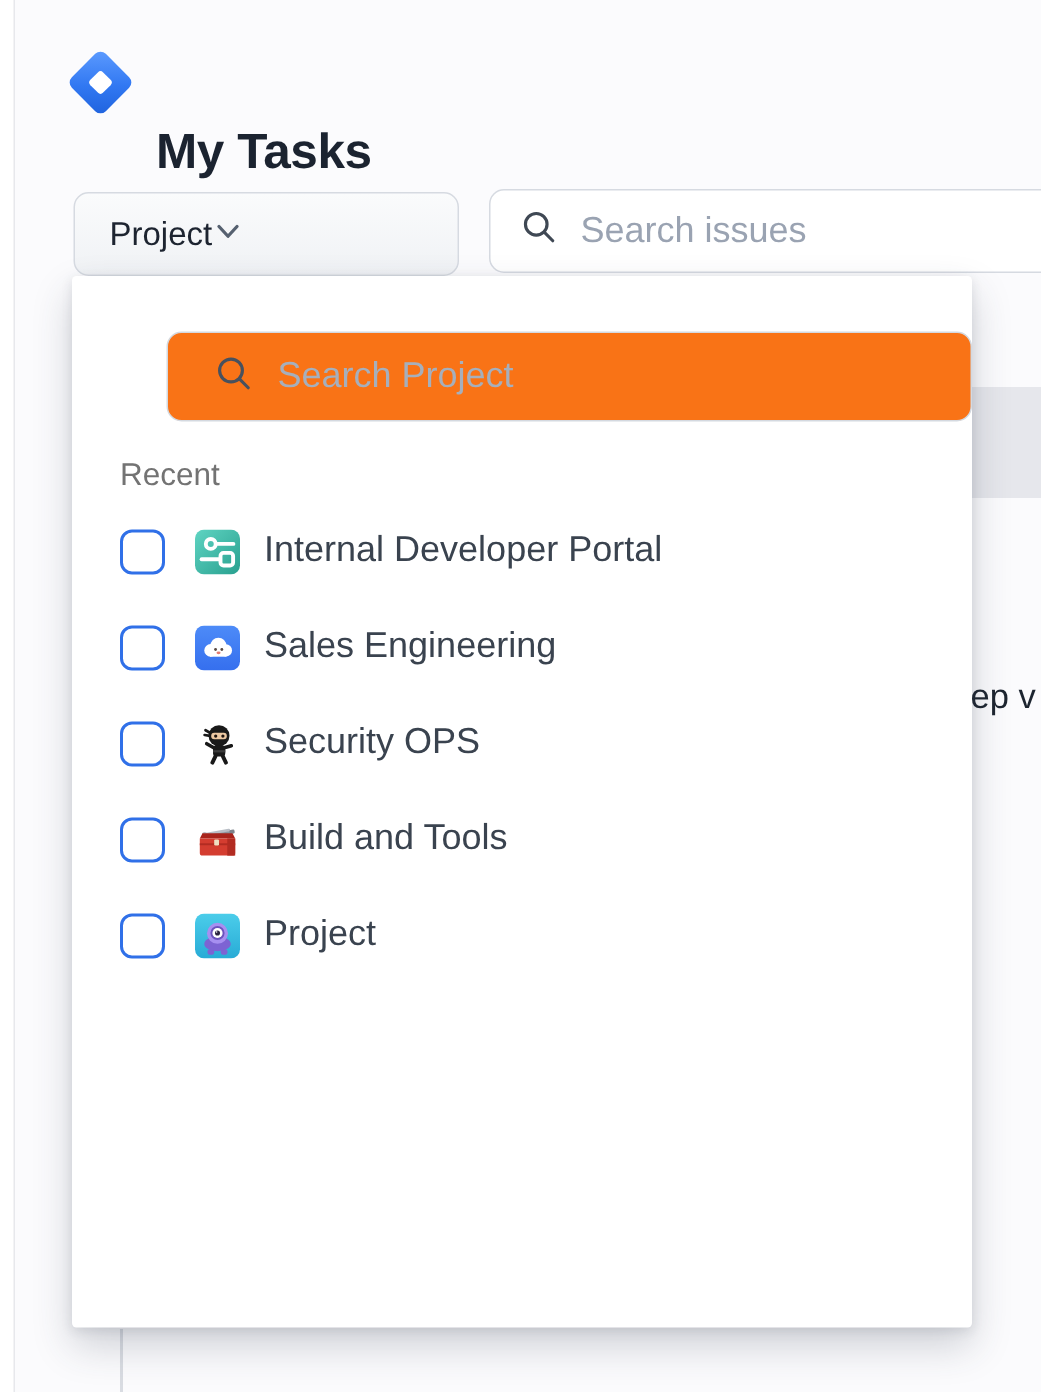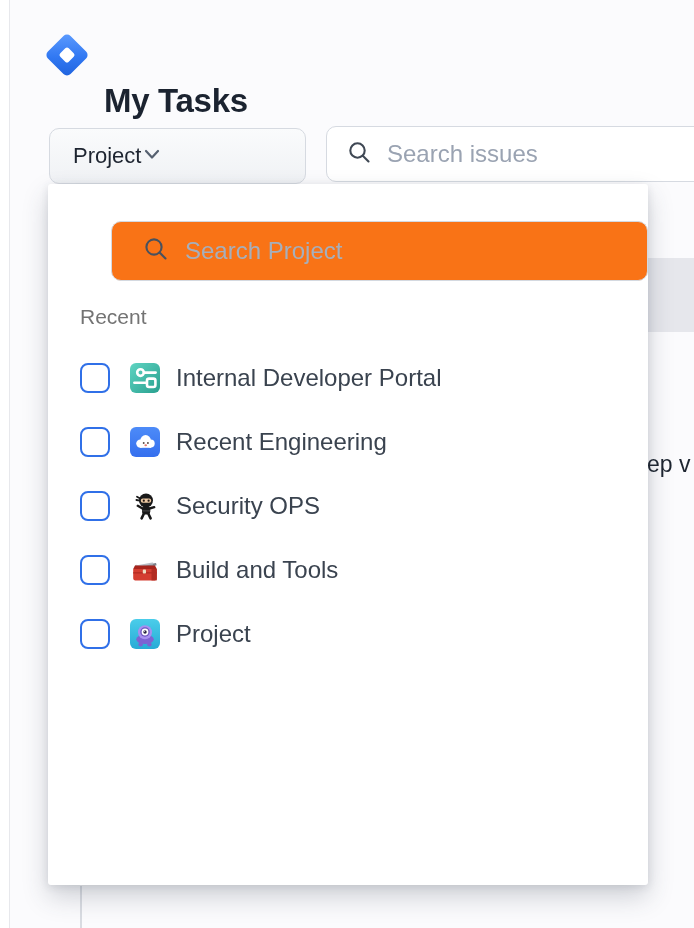--- a/index.html
+++ b/index.html
@@ -75,21 +75,21 @@
     border:1.5px solid #d4d9e0; border-radius:10px; background:#f97316;
     display:flex; align-items:center; padding-left:30px; gap:15px;margin-left:31px;
   }
   .dropdown-search input::placeholder { color:#a6afbc; }
   .section-label {
     position:absolute; left:32px; top:121px;
     font-size:21px; color:#737373;
   }
   .options { position:absolute; left:32px; top:169px; width:540px; }
   .option-row {
-    display:flex; align-items:center; height:50px; margin-bottom:14px;
+    display:flex; align-items:flex-start; height:50px; margin-bottom:14px;
     cursor:pointer;
   }
   .checkbox {
     width:30px; height:30px; flex:0 0 30px;
     border:2px solid #3070e8; border-radius:8px; background:#ffffff;
     margin-right:20px;
   }
   .proj-icon { width:30px; height:30px; flex:0 0 30px; margin-right:16px; }
   .option-label { font-size:24px; color:#3a434f; }
 </style>
@@ -178,21 +178,21 @@
             <rect width="30" height="30" rx="6" fill="url(#gBlue)"></rect>
             <circle cx="10.4" cy="16.6" r="4.2" fill="#fff"></circle>
             <circle cx="15.6" cy="13.4" r="5.3" fill="#fff"></circle>
             <circle cx="20.6" cy="16.6" r="4.1" fill="#fff"></circle>
             <rect x="10" y="15.4" width="11" height="5.4" fill="#fff"></rect>
             <circle cx="13.7" cy="16.0" r="0.95" fill="#5a4a42"></circle>
             <circle cx="17.9" cy="16.0" r="0.95" fill="#5a4a42"></circle>
             <ellipse cx="15.7" cy="18.2" rx="1.35" ry="0.95" fill="#e4796f"></ellipse>
           </svg>
         </span>
-        <span class="option-label">Recent Engineering</span>
+        <span class="option-label">Sales Engineering</span>
       </div>
 
       <div class="option-row">
         <span class="checkbox"></span>
         <span class="proj-icon">
           <svg width="30" height="30" viewBox="0 0 30 30">
             <line x1="7" y1="5.8" x2="10.6" y2="7.8" stroke="#191919" stroke-width="1.8" stroke-linecap="round"></line>
             <line x1="6.4" y1="9" x2="10" y2="9.6" stroke="#191919" stroke-width="1.8" stroke-linecap="round"></line>
             <circle cx="16" cy="9.5" r="7" fill="#191919"></circle>
             <rect x="10.8" y="7.5" width="10.4" height="4.3" rx="2" fill="#edc9a3"></rect>

